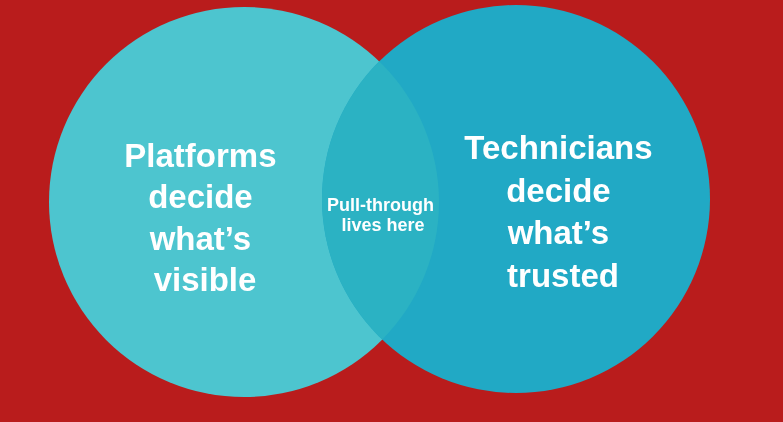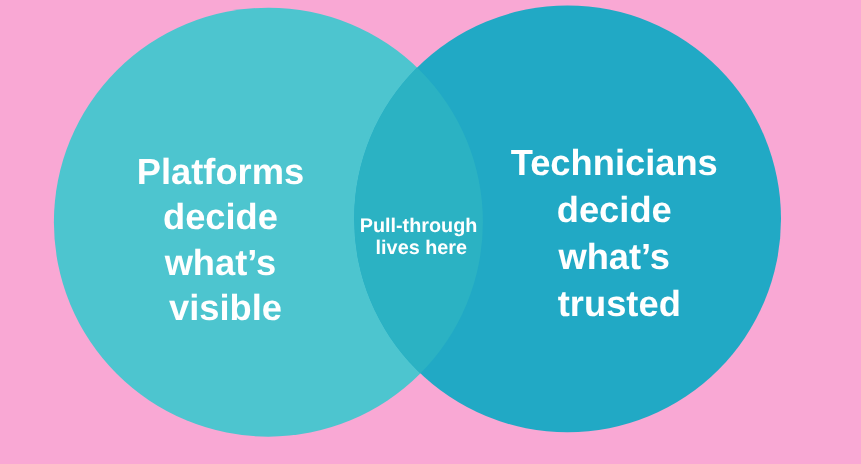--- a/index.html
+++ b/index.html
@@ -7,21 +7,21 @@
     padding: 0;
     background: #ffffff;
     width: 783px;
     height: 422px;
     overflow: hidden;
   }
   .stage {
     position: relative;
     width: 783px;
     height: 422px;
-    background: #f9a8d4;
+    background: #b91c1c;
   }
   svg { display: block; }
   .venn-label {
     font-family: "Liberation Sans", sans-serif;
     font-weight: bold;
     text-anchor: middle;
   }
   .venn-label-big   { font-size: 33px; }
   .venn-label-small { font-size: 18px; }
 </style>

